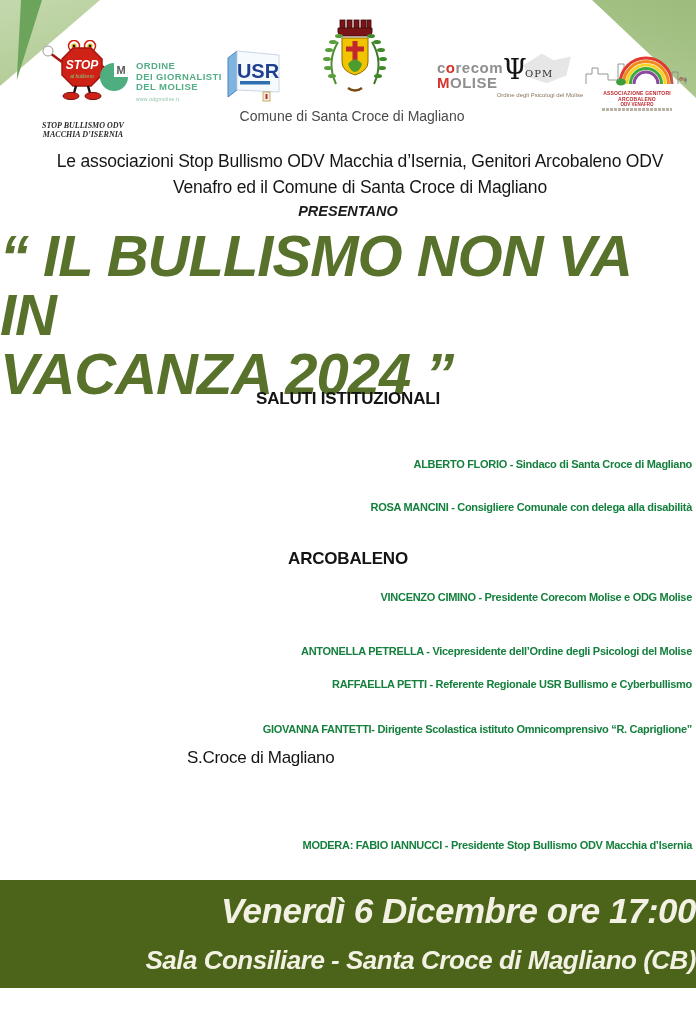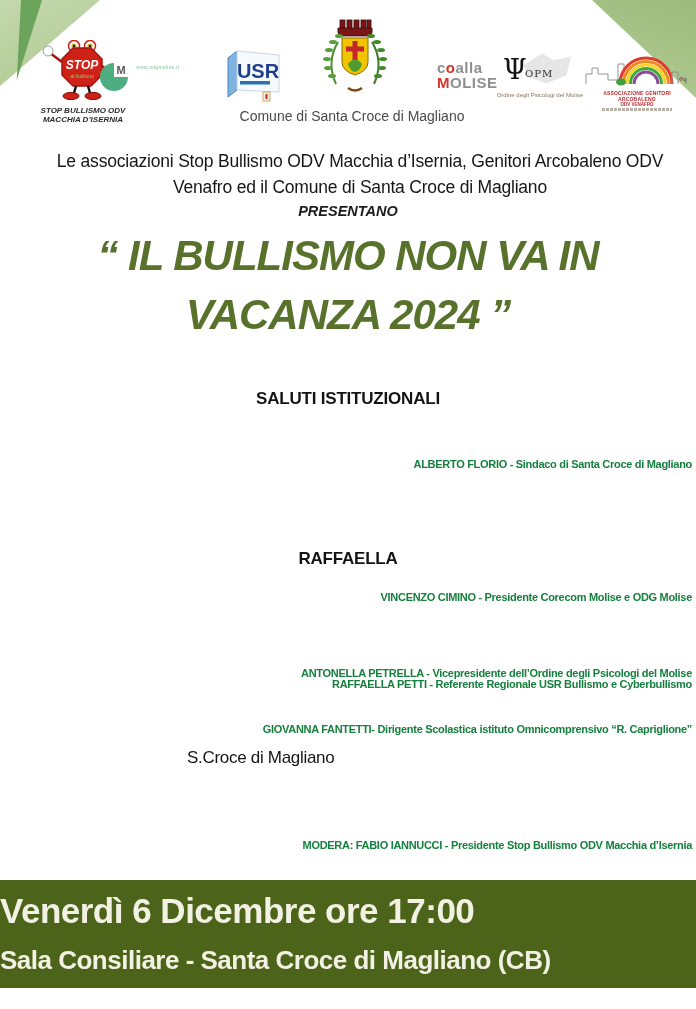--- a/index.html
+++ b/index.html
@@ -26,27 +26,27 @@
             clip-path:polygon(18% 35%,50% 4%,70% 22%,100% 12%,92% 62%,58% 82%,26% 66%);}
   .opm-mark{position:absolute;left:0;top:2px;font-family:"DejaVu Serif",serif;font-size:27px;color:#141414;}
   .opm-abbr{position:absolute;left:22px;top:16px;font-size:10px;letter-spacing:1px;color:#2e2e2e;font-family:"DejaVu Serif",serif;}
   .opm-cap{position:absolute;left:-8px;top:40px;width:90px;font-size:6px;color:#8a7560;text-align:center;}
   .agav-t1{font-size:5px;font-weight:bold;color:#c1272d;text-align:center;letter-spacing:.2px;}
   .agav-t2{font-size:4.5px;font-weight:bold;color:#c1272d;text-align:center;}
   .agav-t3{height:3px;margin:1px auto 0;width:70px;background:repeating-linear-gradient(90deg,#b9b2a6 0 3px,#fff 3px 4px);}
   
   .intro{position:absolute;left:12px;top:148px;width:100%;text-align:center;font-size:17.5px;line-height:26px;color:#161616;letter-spacing:-.2px;}
   .presentano{position:absolute;left:0;top:203px;width:100%;text-align:center;font-size:14.5px;font-weight:bold;font-style:italic;color:#1c1c1c;}
-  .title{position:absolute;left:0;top:226px;width:100%;text-align:center;font-weight:bold;font-style:italic;
-         font-size:42px;line-height:59px;color:#58712b;letter-spacing:-1px;}
+  .title{position:absolute;left:0;top:226px;width:100%;text-align:left;font-weight:bold;font-style:italic;
+         font-size:58px;line-height:59px;color:#58712b;letter-spacing:-1px;}
   .sec-head{position:absolute;width:100%;text-align:center;font-size:17px;font-weight:bold;color:#141414;letter-spacing:-.2px;}
   .speaker{position:absolute;left:10px;right:4px;font-size:11px;font-weight:bold;color:#15803d;letter-spacing:-.3px;text-align:right;}
   .speaker2{position:absolute;left:187px;font-size:17px;font-weight:normal;color:#141414;letter-spacing:-.3px;}
   
-  .band{position:absolute;left:0;top:880px;width:100%;height:108px;background:#4c6419;text-align:left;color:#f2f1e4;}
+  .band{position:absolute;left:0;top:880px;width:100%;height:108px;background:#4c6419;text-align:right;color:#f2f1e4;font-style:italic;}
   .band-l1{margin-top:11px;font-size:35px;font-weight:bold;letter-spacing:-.5px;}
   .band-l2{margin-top:14px;font-size:26px;font-weight:bold;letter-spacing:-.5px;}
   svg text{font-family:"Liberation Sans",sans-serif;}
 </style>
 </head>
 <body>
 
 <div class="poster">
 
   <div class="corner corner-tl-light"></div>
@@ -66,34 +66,39 @@
       <circle cx="62" cy="6" r="2.6" fill="#d8b400"></circle>
         <circle cx="62" cy="6" r="1.2" fill="#111"></circle>
       <polygon points="45,8 63,8 74,19 74,35 63,46 45,46 34,35 34,19" fill="#cf2217" stroke="#a51510" stroke-width="1.5"></polygon>
       <text x="54" y="29" text-anchor="middle" font-size="12" font-weight="bold" font-style="italic" fill="#ffffff">STOP</text>
       <text x="54" y="38" text-anchor="middle" font-size="5" font-style="italic" fill="#7fd67f">al bullismo</text>
       <line x1="48" y1="46" x2="46" y2="53" stroke="#111" stroke-width="2.4"></line>
       <line x1="60" y1="46" x2="62" y2="53" stroke="#111" stroke-width="2.4"></line>
       <ellipse cx="43" cy="56" rx="8" ry="3.6" fill="#cf2217" stroke="#7a0e0a" stroke-width="1"></ellipse>
       <ellipse cx="65" cy="56" rx="8" ry="3.6" fill="#cf2217" stroke="#7a0e0a" stroke-width="1"></ellipse>
     </svg>
-    <div class="cap" style="margin-top:2px;">
+    <div class="cap" style="margin-top:17px;font-family:Liberation Serif, serif;">
       <div>STOP BULLISMO ODV</div>
       <div>MACCHIA D’ISERNIA</div>
     </div>
   </div>
 
   <div class="logo" style="left:98px;top:58px;">
     <svg width="36" height="38" viewBox="0 0 36 38">
       <circle cx="16" cy="19" r="14" fill="#4fae7f"></circle>
       <path d="M16,19 L16,4 A14,14 0 0 1 30,19 Z" fill="#ffffff"></path>
       <text x="23" y="16" text-anchor="middle" font-size="11" font-weight="bold" fill="#5a5a5a">M</text>
     </svg>
   </div>
   <div class="logo" style="left:136px;top:61px;width:96px;">
+    <div class="odg-text">
+      <div>ORDINE</div>
+      <div>DEI GIORNALISTI</div>
+      <div>DEL MOLISE</div>
+    </div>
     <div class="odg-url">www.odgmolise.it</div>
   </div>
 
   <div class="logo" style="left:223px;top:46px;">
     <svg width="60" height="58" viewBox="0 0 60 58">
       <path d="M5,12 L14,5 L14,44 L5,51 Z" fill="#7fb3e0" stroke="#4a86c0" stroke-width="1"></path>
       <path d="M14,5 L56,9 L56,46 L14,44 Z" fill="#f7fafd" stroke="#c9d6e6" stroke-width="1"></path>
       <text x="35" y="32" text-anchor="middle" font-size="20" font-weight="bold" fill="#1d3f8f">USR</text>
       <rect x="17" y="35" width="30" height="3.5" fill="#2e6fb0"></rect>
       <rect x="40" y="46" width="7" height="9" fill="#f2efe6" stroke="#b99b3e" stroke-width="0.8"></rect>
@@ -132,21 +137,21 @@
           <ellipse cx="69" cy="38" rx="4" ry="2"></ellipse>
         <ellipse cx="65" cy="30" rx="4" ry="2"></ellipse>
           <ellipse cx="59" cy="24" rx="4" ry="2"></ellipse>
       </g>
       <path d="M36,76 q7,5 14,0" fill="none" stroke="#7a4a12" stroke-width="2.5"></path>
     </svg>
   </div>
   <div class="logo comune-cap" style="left:232px;top:108px;width:240px;">Comune di Santa Croce di Magliano</div>
 
   <div class="logo corecom" style="left:437px;top:60px;">
-    <div><span>c</span><span class="red">o</span><span>alla</span></div>
+    <div><span>c</span><span class="red">o</span><span>recom</span></div>
     <div><span class="red">M</span><span>OLISE</span></div>
   </div>
 
   <div class="logo opm-wrap" style="left:503px;top:52px;">
     <div class="opm-blob"></div>
     <div class="opm-mark">Ψ</div>
     <div class="opm-abbr">OPM</div>
     <div class="opm-cap">Ordine degli Psicologi del Molise</div>
   </div>
 
@@ -174,24 +179,25 @@
   </div>
   <div class="presentano">PRESENTANO</div>
 
   <div class="title">
     <div>“ IL BULLISMO NON VA IN</div>
     <div>VACANZA 2024 ”</div>
   </div>
 
   <div class="sec-head" style="top:389px;">SALUTI ISTITUZIONALI</div>
   <div class="speaker" style="top:458px;">ALBERTO FLORIO - Sindaco di Santa Croce di Magliano</div>
-
-  <div class="sec-head" style="top:549px;">RAFFAELLA</div>
+  <div class="speaker" style="top:501px;">ROSA MANCINI -  Consigliere Comunale con delega alla disabilità</div>
+
+  <div class="sec-head" style="top:549px;">ARCOBALENO</div>
   <div class="speaker" style="top:591px;">VINCENZO CIMINO - Presidente Corecom Molise e ODG Molise</div>
-  <div class="speaker" style="top:667px;">ANTONELLA PETRELLA - Vicepresidente dell’Ordine degli Psicologi del Molise</div>
+  <div class="speaker" style="top:645px;">ANTONELLA PETRELLA - Vicepresidente dell’Ordine degli Psicologi del Molise</div>
   <div class="speaker" style="top:678px;">RAFFAELLA PETTI -  Referente Regionale USR Bullismo e Cyberbullismo</div>
   <div class="speaker" style="top:723px;">GIOVANNA FANTETTI-  Dirigente Scolastica istituto Omnicomprensivo “R. Capriglione”</div>
   <div class="speaker2" style="top:748px;">S.Croce di Magliano</div>
   <div class="speaker" style="top:839px;">MODERA: FABIO IANNUCCI -  Presidente Stop Bullismo ODV Macchia d’Isernia</div>
 
   <div class="band">
     <div class="band-l1">Venerdì 6 Dicembre ore 17:00</div>
     <div class="band-l2">Sala Consiliare - Santa Croce di Magliano (CB)</div>
   </div>
 

